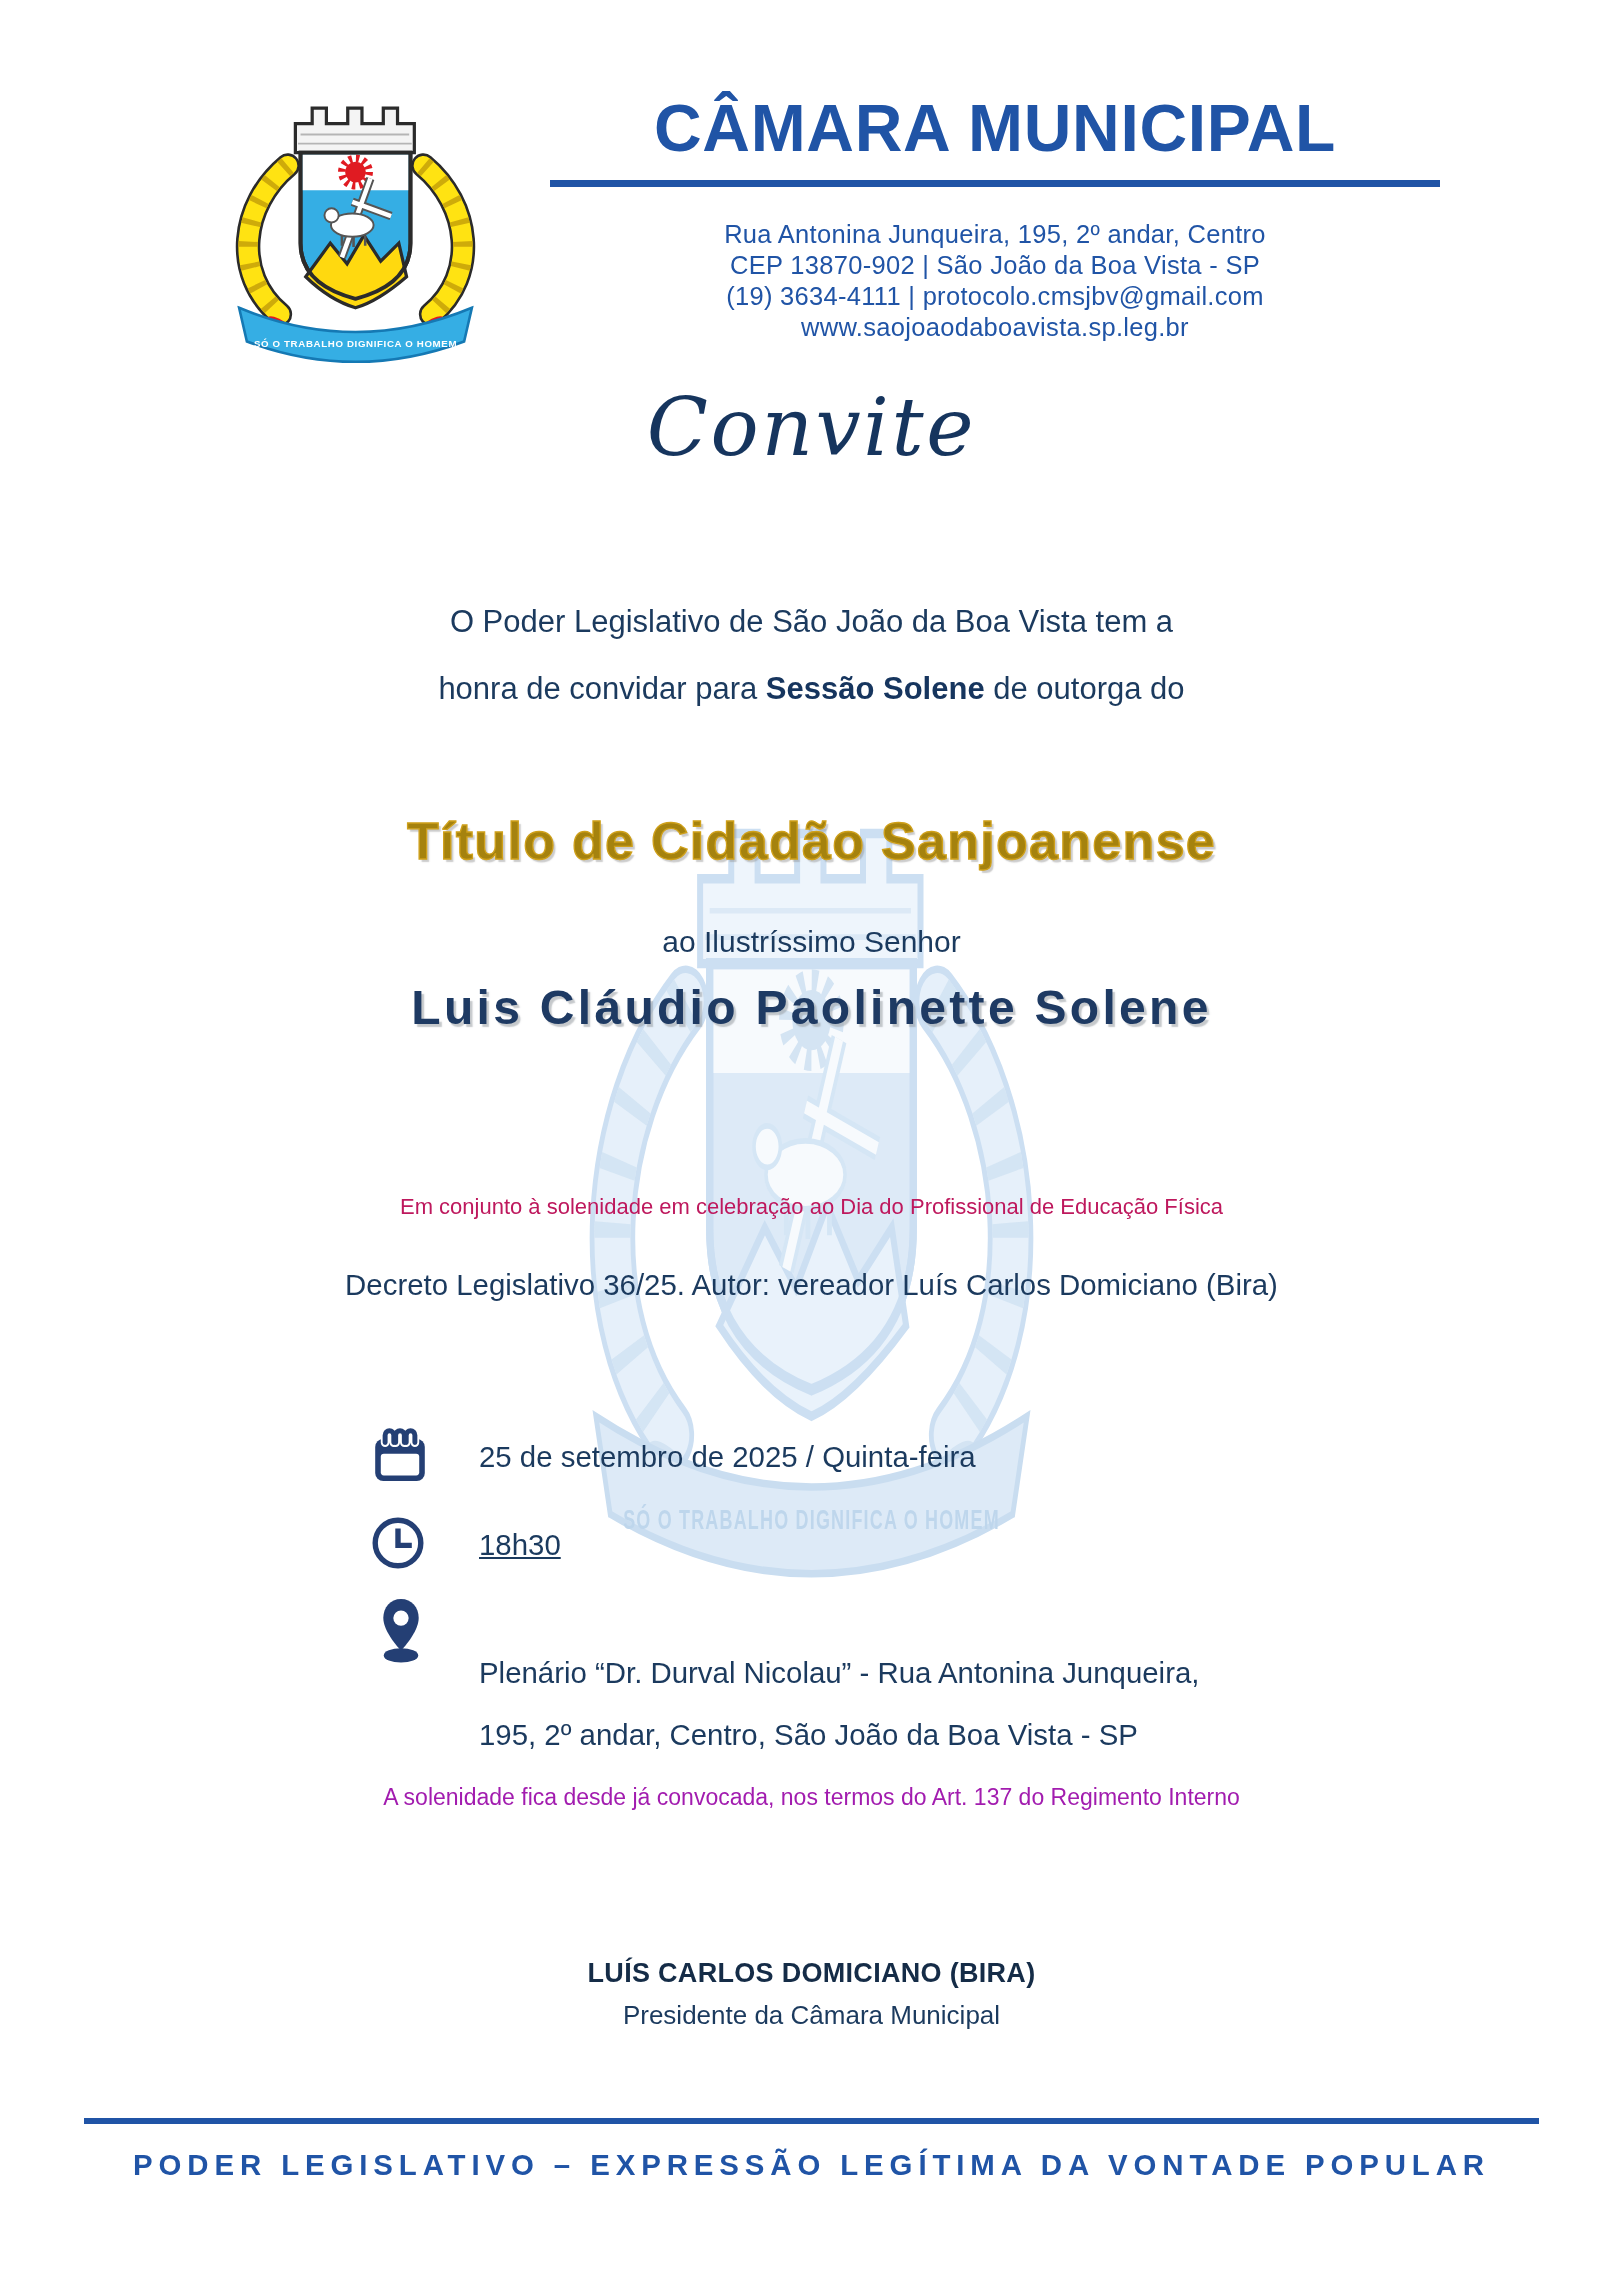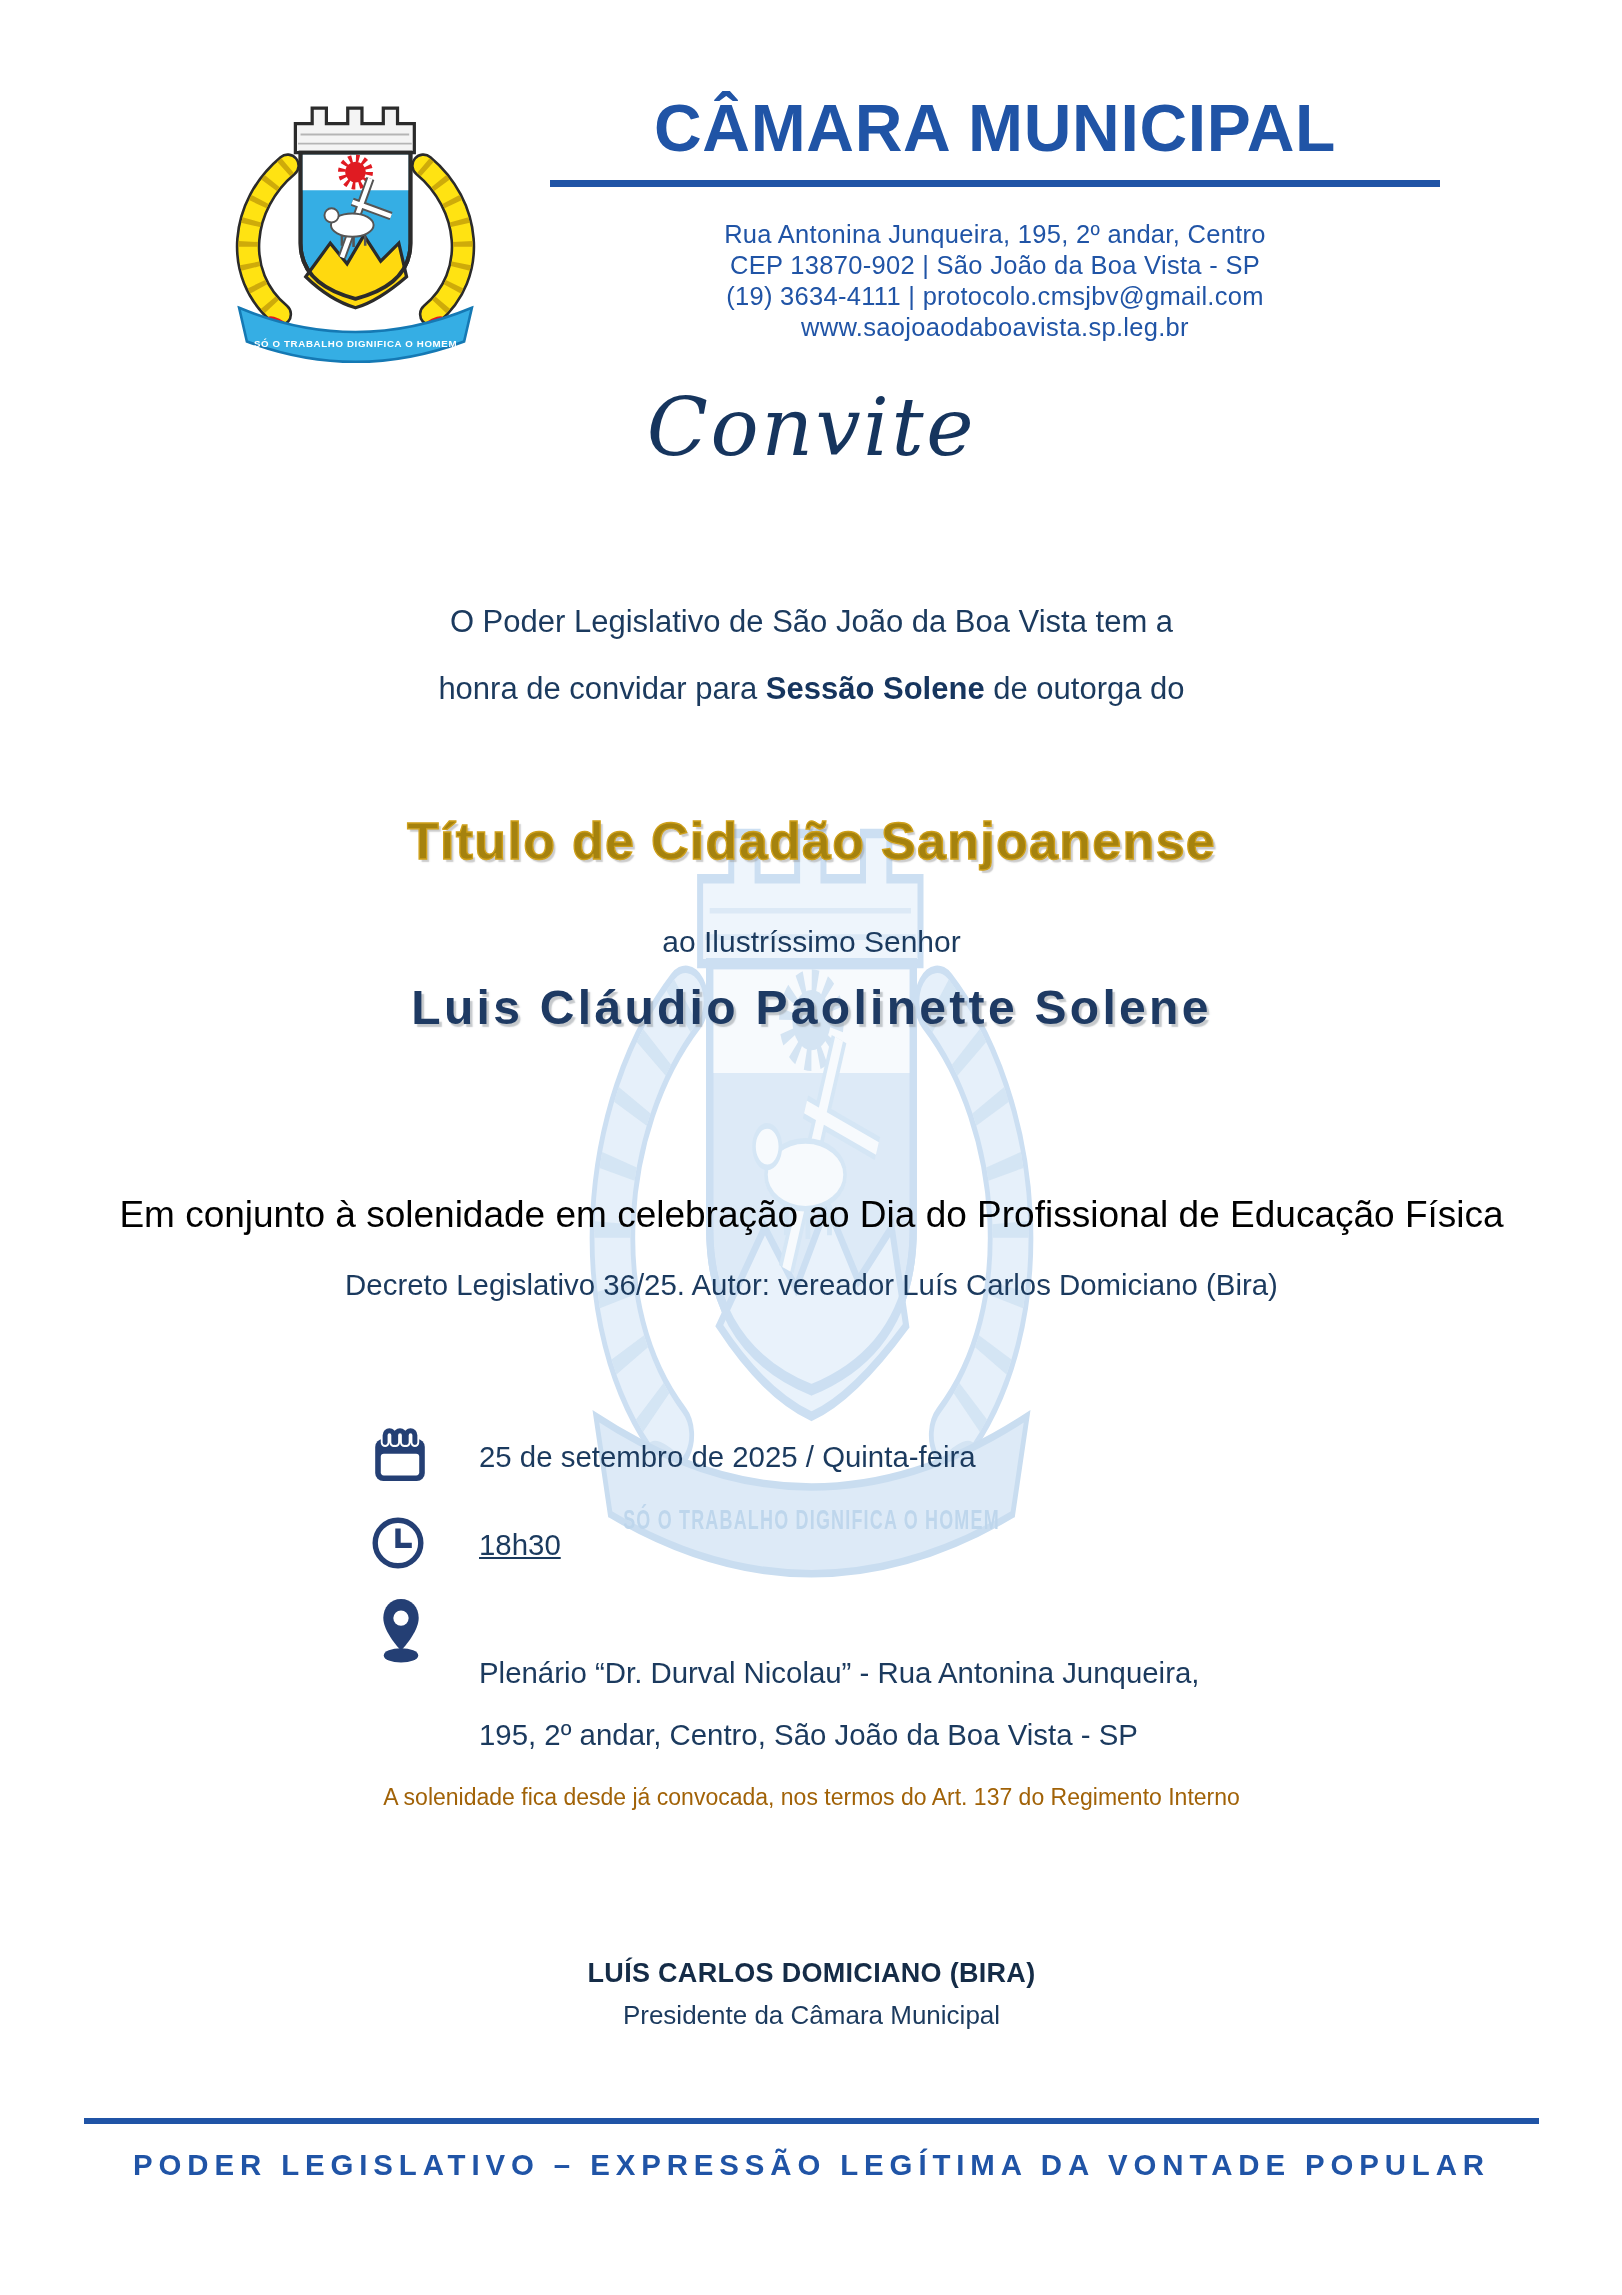--- a/index.html
+++ b/index.html
@@ -62,33 +62,33 @@
   .intro{top:588px;font-size:31px;line-height:67px;color:#1B3A5E;}
   .intro b{font-weight:700;color:#16355E;}
 
   .award-title{top:811px;font-size:52px;font-weight:700;color:#A5820E;
     letter-spacing:1.3px;-webkit-text-stroke:1.3px #CFA01A;
     text-shadow:2.6px 2.6px 1.3px rgba(140,140,140,.45);}
   .honoree-intro{top:925px;font-size:30px;color:#1B3A5E;}
   .honoree-name{top:980px;font-size:48px;font-weight:700;color:#1E3A63;
     letter-spacing:3.3px;text-shadow:2.6px 2.6px 1.3px rgba(150,155,160,.55);}
 
-  .details-1{top:1194px;font-size:37px;color:#000000;}
+  .details-1{top:1194px;font-size:22px;color:#be185d;}
   .details-2{top:1268px;font-size:29.4px;color:#1B3A5E;}
 
   .event-icon{position:absolute;}
   .icon-calendar{left:369px;top:1424px;width:62px;height:62px;}
   .icon-clock{left:368px;top:1513px;width:60px;height:60px;}
   .icon-pin{left:376px;top:1597px;width:50px;height:67px;}
   .event-text{position:absolute;left:479px;font-size:29.4px;color:#1B3A5E;}
   .date-text{top:1438px;line-height:37px;}
   .time-text{top:1526px;line-height:37px;text-decoration:underline;}
   .loc-text{top:1642px;line-height:62px;}
 
-  .convocation{top:1784px;font-size:23px;color:#a16207;}
+  .convocation{top:1784px;font-size:23px;color:#a21caf;}
 
   .sig-name{top:1958px;font-size:27px;font-weight:700;color:#152C47;letter-spacing:0.3px;}
   .sig-role{top:2000px;font-size:26px;color:#1B3A5E;}
 
   .footer-rule{left:84px;top:2118px;width:1455px;height:5.9px;background:#2054A6;}
   .footer-slogan{top:2148px;font-size:29.4px;font-weight:700;color:#2054A6;letter-spacing:5.9px;}
 </style>
 </head>
 <body>
 

